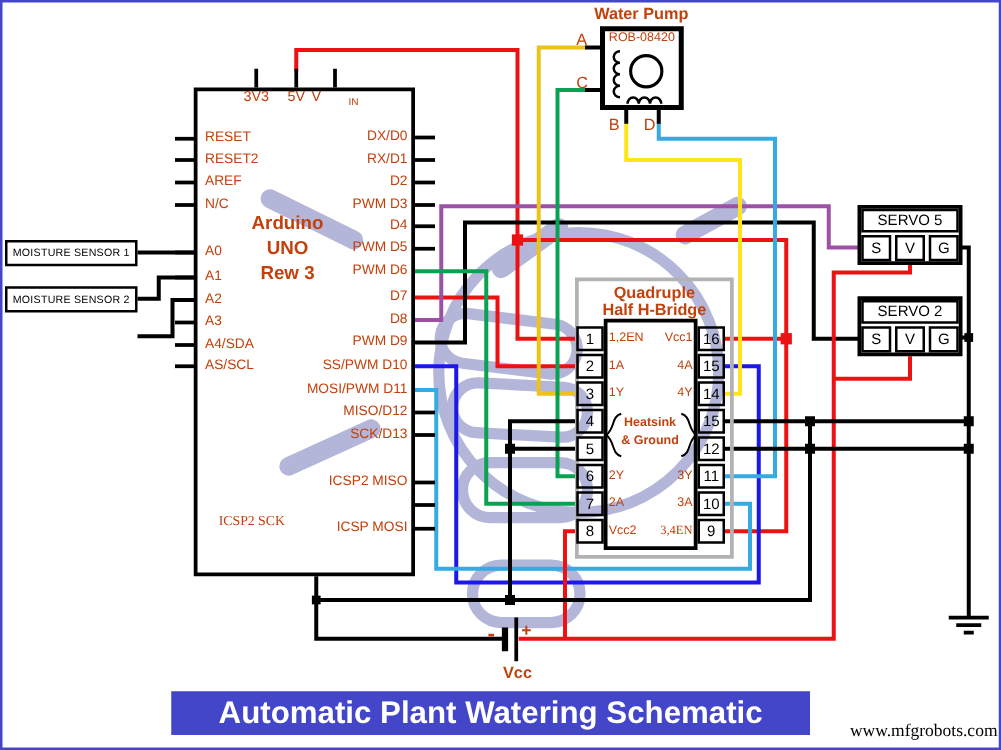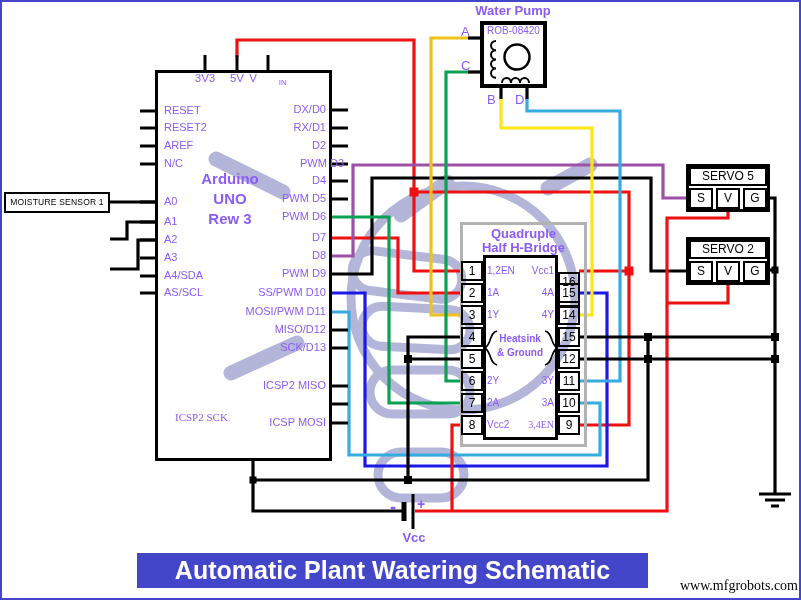--- a/index.html
+++ b/index.html
@@ -1,21 +1,21 @@
 <!DOCTYPE html>
 <html><head>
 <meta charset="utf-8">
 <style>
   html,body{margin:0;padding:0;background:#fff;}
   #stage{position:relative;width:801px;height:600px;background:#ffffff;overflow:hidden;
          font-family:"Liberation Sans",sans-serif;}
   #frame{position:absolute;inset:0;border:2px solid #4446c9;pointer-events:none;z-index:60;}
   #wire-canvas{position:absolute;left:0;top:0;z-index:1;}
   .box{position:absolute;border:3px solid #000;background:transparent;box-sizing:border-box;z-index:2;}
-  .lbl{position:absolute;color:#8b5cf6;z-index:3;white-space:nowrap;}
+  .lbl{position:absolute;color:#c2410c;z-index:3;white-space:nowrap;}
   .ctr{text-align:center;}
   .pinnum{position:absolute;border:2px solid #000;background:transparent;box-sizing:border-box;
           text-align:center;font-size:12px;z-index:3;}
   #title-bar{position:absolute;left:137px;top:553px;width:511px;height:35px;background:#4446c9;
              color:#fff;font-size:25px;font-weight:bold;line-height:35px;text-align:center;z-index:10;}
   #site-text{position:absolute;left:140px;top:528px;font-size:17px;color:#b5b5b5;z-index:3;}
   #brand-text{position:absolute;right:3px;top:578px;font-size:14px;color:#000;
               font-family:"Liberation Serif",serif;z-index:61;}
   .svgabs{position:absolute;z-index:4;}
 </style>
@@ -163,21 +163,21 @@
     <div class="lbl" style="left: 164px; top: 157px; width: 110px; font-size: 11px;">N/C</div>
     <div class="lbl" style="left: 164px; top: 195px; width: 110px; font-size: 11px;">A0</div>
     <div class="lbl" style="left: 164px; top: 215px; width: 110px; font-size: 11px;">A1</div>
     <div class="lbl" style="left: 164px; top: 233px; width: 110px; font-size: 11px;">A2</div>
     <div class="lbl" style="left: 164px; top: 251px; width: 110px; font-size: 11px;">A3</div>
     <div class="lbl" style="left: 164px; top: 269px; width: 110px; font-size: 11px;">A4/SDA</div>
     <div class="lbl" style="left: 164px; top: 286px; width: 110px; font-size: 11px;">AS/SCL</div>
     <div class="lbl" style="left: 175px; top: 103px; width: 151px; font-size: 11px; text-align: right;">DX/D0</div>
     <div class="lbl" style="left: 175px; top: 121px; width: 151px; font-size: 11px; text-align: right;">RX/D1</div>
     <div class="lbl" style="left: 175px; top: 139px; width: 151px; font-size: 11px; text-align: right;">D2</div>
-    <div class="lbl" style="left: 175px; top: 157px; width: 169px; font-size: 11px; text-align: right;">PWM D3</div>
+    <div class="lbl" style="left: 175px; top: 157px; width: 151px; font-size: 11px; text-align: right;">PWM D3</div>
     <div class="lbl" style="left: 175px; top: 174px; width: 151px; font-size: 11px; text-align: right;">D4</div>
     <div class="lbl" style="left: 175px; top: 192px; width: 151px; font-size: 11px; text-align: right;">PWM D5</div>
     <div class="lbl" style="left: 175px; top: 210px; width: 151px; font-size: 11px; text-align: right;">PWM D6</div>
     <div class="lbl" style="left: 175px; top: 231px; width: 151px; font-size: 11px; text-align: right;">D7</div>
     <div class="lbl" style="left: 175px; top: 249px; width: 151px; font-size: 11px; text-align: right;">D8</div>
     <div class="lbl" style="left: 175px; top: 267px; width: 151px; font-size: 11px; text-align: right;">PWM D9</div>
     <div class="lbl" style="left: 175px; top: 286px; width: 151px; font-size: 11px; text-align: right;">SS/PWM D10</div>
     <div class="lbl" style="left: 175px; top: 305px; width: 151px; font-size: 11px; text-align: right;">MOSI/PWM D11</div>
     <div class="lbl" style="left: 175px; top: 323px; width: 151px; font-size: 11px; text-align: right;">MISO/D12</div>
     <div class="lbl" style="left: 175px; top: 341px; width: 151px; font-size: 11px; text-align: right;">SCK/D13</div>
@@ -191,21 +191,21 @@
     <div class="pinnum" style="left: 461px; top: 305px; width: 22px; height: 20px; line-height: 16px;">3</div>
     <div class="lbl" style="left: 487px; top: 309px; width: 60px; font-size: 10px;">1Y</div>
     <div class="pinnum" style="left: 461px; top: 327px; width: 22px; height: 20px; line-height: 16px;">4</div>
     <div class="pinnum" style="left: 461px; top: 349px; width: 22px; height: 20px; line-height: 16px;">5</div>
     <div class="pinnum" style="left: 461px; top: 371px; width: 22px; height: 20px; line-height: 16px;">6</div>
     <div class="lbl" style="left: 487px; top: 375px; width: 60px; font-size: 10px;">2Y</div>
     <div class="pinnum" style="left: 461px; top: 393px; width: 22px; height: 20px; line-height: 16px;">7</div>
     <div class="lbl" style="left: 487px; top: 397px; width: 60px; font-size: 10px;">2A</div>
     <div class="pinnum" style="left: 461px; top: 415px; width: 22px; height: 20px; line-height: 16px;">8</div>
     <div class="lbl" style="left: 487px; top: 419px; width: 60px; font-size: 10px;">Vcc2</div>
-    <div class="pinnum" style="left: 558px; top: 272px; width: 22px; height: 36px; line-height: 16px;">16</div>
+    <div class="pinnum" style="left: 558px; top: 261px; width: 22px; height: 20px; line-height: 16px;">16</div>
     <div class="lbl" style="left: 498px; top: 265px; width: 56px; font-size: 10px; text-align: right;">Vcc1</div>
     <div class="pinnum" style="left: 558px; top: 283px; width: 22px; height: 20px; line-height: 16px;">15</div>
     <div class="lbl" style="left: 498px; top: 287px; width: 56px; font-size: 10px; text-align: right;">4A</div>
     <div class="pinnum" style="left: 558px; top: 305px; width: 22px; height: 20px; line-height: 16px;">14</div>
     <div class="lbl" style="left: 498px; top: 309px; width: 56px; font-size: 10px; text-align: right;">4Y</div>
     <div class="pinnum" style="left: 558px; top: 327px; width: 22px; height: 20px; line-height: 16px;">15</div>
     <div class="pinnum" style="left: 558px; top: 349px; width: 22px; height: 20px; line-height: 16px;">12</div>
     <div class="pinnum" style="left: 558px; top: 371px; width: 22px; height: 20px; line-height: 16px;">11</div>
     <div class="lbl" style="left: 498px; top: 375px; width: 56px; font-size: 10px; text-align: right;">3Y</div>
     <div class="pinnum" style="left: 558px; top: 393px; width: 22px; height: 20px; line-height: 16px;">10</div>
@@ -216,13 +216,14 @@
     <div class="box" style="left: 689px; top: 167px; width: 78px; height: 19px; border-width: 2px; text-align: center; font-size: 12px; line-height: 15px;">SERVO 5</div>
     <div class="box" style="left: 689px; top: 188px; width: 24px; height: 21px; border-width: 2px; text-align: center; font-size: 12px; line-height: 17px;">S</div>
     <div class="box" style="left: 716px; top: 188px; width: 24px; height: 21px; border-width: 2px; text-align: center; font-size: 12px; line-height: 17px;">V</div>
     <div class="box" style="left: 743px; top: 188px; width: 24px; height: 21px; border-width: 2px; text-align: center; font-size: 12px; line-height: 17px;">G</div>
     <div class="box" style="left: 686px; top: 237px; width: 84px; height: 48px;"></div>
     <div class="box" style="left: 689px; top: 240px; width: 78px; height: 19px; border-width: 2px; text-align: center; font-size: 12px; line-height: 15px;">SERVO 2</div>
     <div class="box" style="left: 689px; top: 261px; width: 24px; height: 21px; border-width: 2px; text-align: center; font-size: 12px; line-height: 17px;">S</div>
     <div class="box" style="left: 716px; top: 261px; width: 24px; height: 21px; border-width: 2px; text-align: center; font-size: 12px; line-height: 17px;">V</div>
     <div class="box" style="left: 743px; top: 261px; width: 24px; height: 21px; border-width: 2px; text-align: center; font-size: 12px; line-height: 17px;">G</div>
     <div class="box" style="left: 4px; top: 192px; width: 106px; height: 21px; border-width: 2px; text-align: center; font-size: 8.5px; line-height: 17px; letter-spacing: 0.2px;">MOISTURE SENSOR 1</div>
+    <div class="box" style="left: 4px; top: 229px; width: 106px; height: 21px; border-width: 2px; text-align: center; font-size: 8.5px; line-height: 17px; letter-spacing: 0.2px;">MOISTURE SENSOR 2</div>
   </div>
 
 </body></html>

